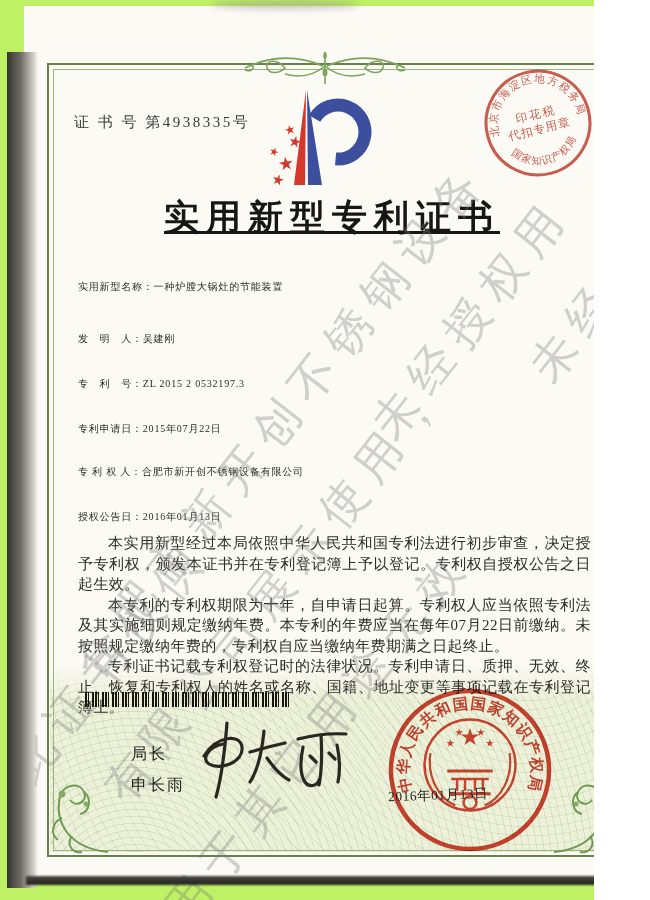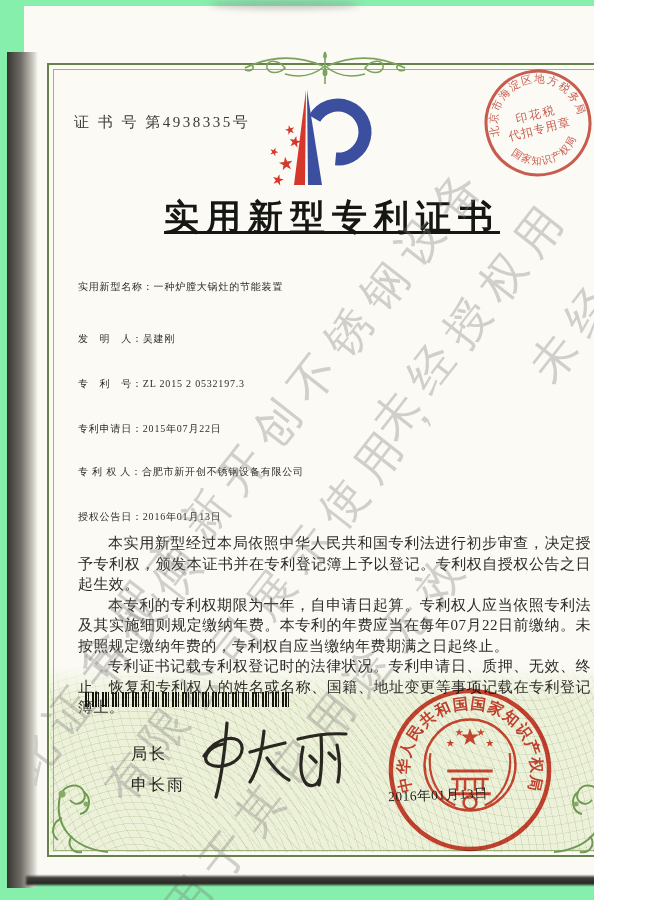--- a/index.html
+++ b/index.html
@@ -1,17 +1,17 @@
 <!DOCTYPE html>
 <html><head>
 <meta charset="utf-8">
 <style>
   html,body{margin:0;padding:0;}
   body{font-family:"Liberation Serif","DejaVu Serif",serif;}
-  #photo{position:relative;width:594px;height:900px;background:#86efac;overflow:hidden;}
+  #photo{position:relative;width:594px;height:900px;background:#bef264;overflow:hidden;}
 
   
   .page{position:absolute;left:24px;top:6px;width:608px;height:874px;background:#fbfaf4;z-index:0;}
 
   
   .frame-outer{position:absolute;left:47px;top:63px;width:570px;height:790px;border:2.5px solid #66824a;z-index:2;}
   .frame-inner{position:absolute;left:4px;top:4px;right:4px;bottom:4px;border:1px solid #9db37c;}
 
   
   .guilloche{position:absolute;left:50px;top:666px;width:565px;height:186px;z-index:1;

